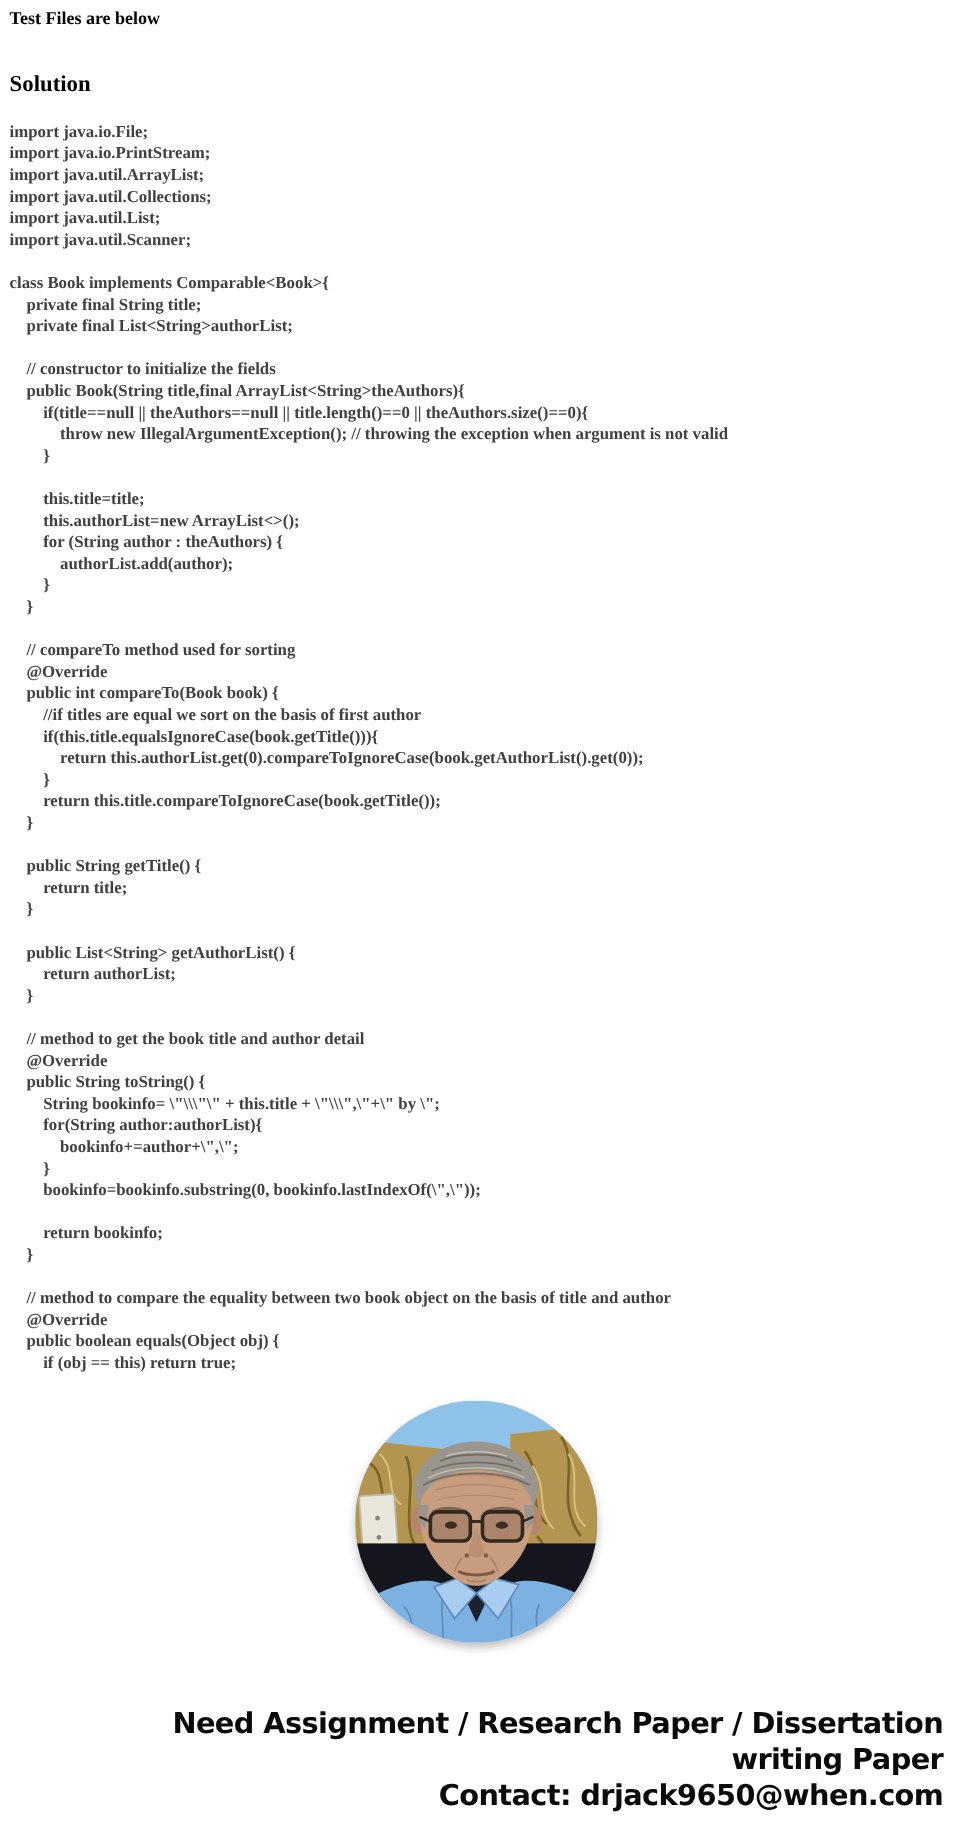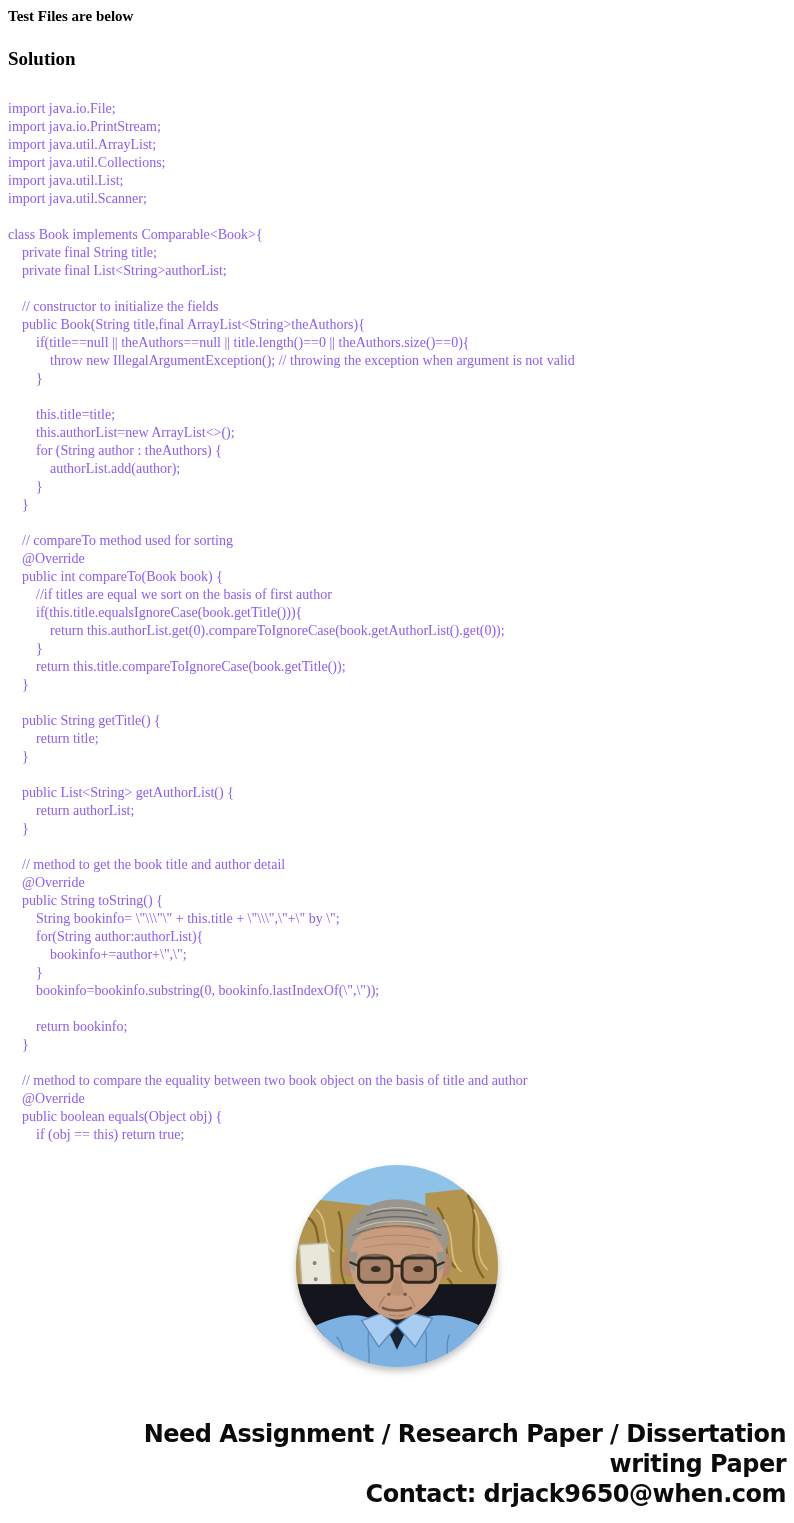--- a/index.html
+++ b/index.html
@@ -7,27 +7,28 @@
     width:794px;height:1523px;background:#ffffff;position:relative;overflow:hidden;
     font-family:"Liberation Serif",serif;color:#2e2e2e;
   }
   .page{padding:9px 8px 0 8px;}
   .note-text{
     font-family:"Liberation Serif",serif;font-weight:bold;font-size:15px;line-height:15px;
     color:#000000;margin:0;
   }
   .solution-heading{
     font-family:"Liberation Serif",serif;font-weight:bold;font-size:19px;line-height:20px;
-    color:#000;margin:25px 0 0 0;
+    color:#000;margin:37px 0 0 0;
   }
   pre.code-block{
-    margin:31px 0 0 0;
+    margin:21px 0 0 0;
     font-family:"Liberation Serif",serif;
-    font-size:14px;line-height:18px;color:#8b5cf6;
+    font-size:14px;line-height:18px;color:#404040;
     white-space:pre;
+    font-weight:bold;
   }
   .photo-wrap{
     margin:21px auto 0 auto;width:202px;height:202px;border-radius:50%;
     overflow:hidden;box-shadow:0 4px 7px rgba(70,70,70,0.35);
   }
   .footer{
     margin-top:52px;text-align:right;
     font-family:"DejaVu Sans",sans-serif;font-weight:bold;
     font-size:24px;line-height:30px;letter-spacing:-0.5px;color:#0b0b0b;
   }

